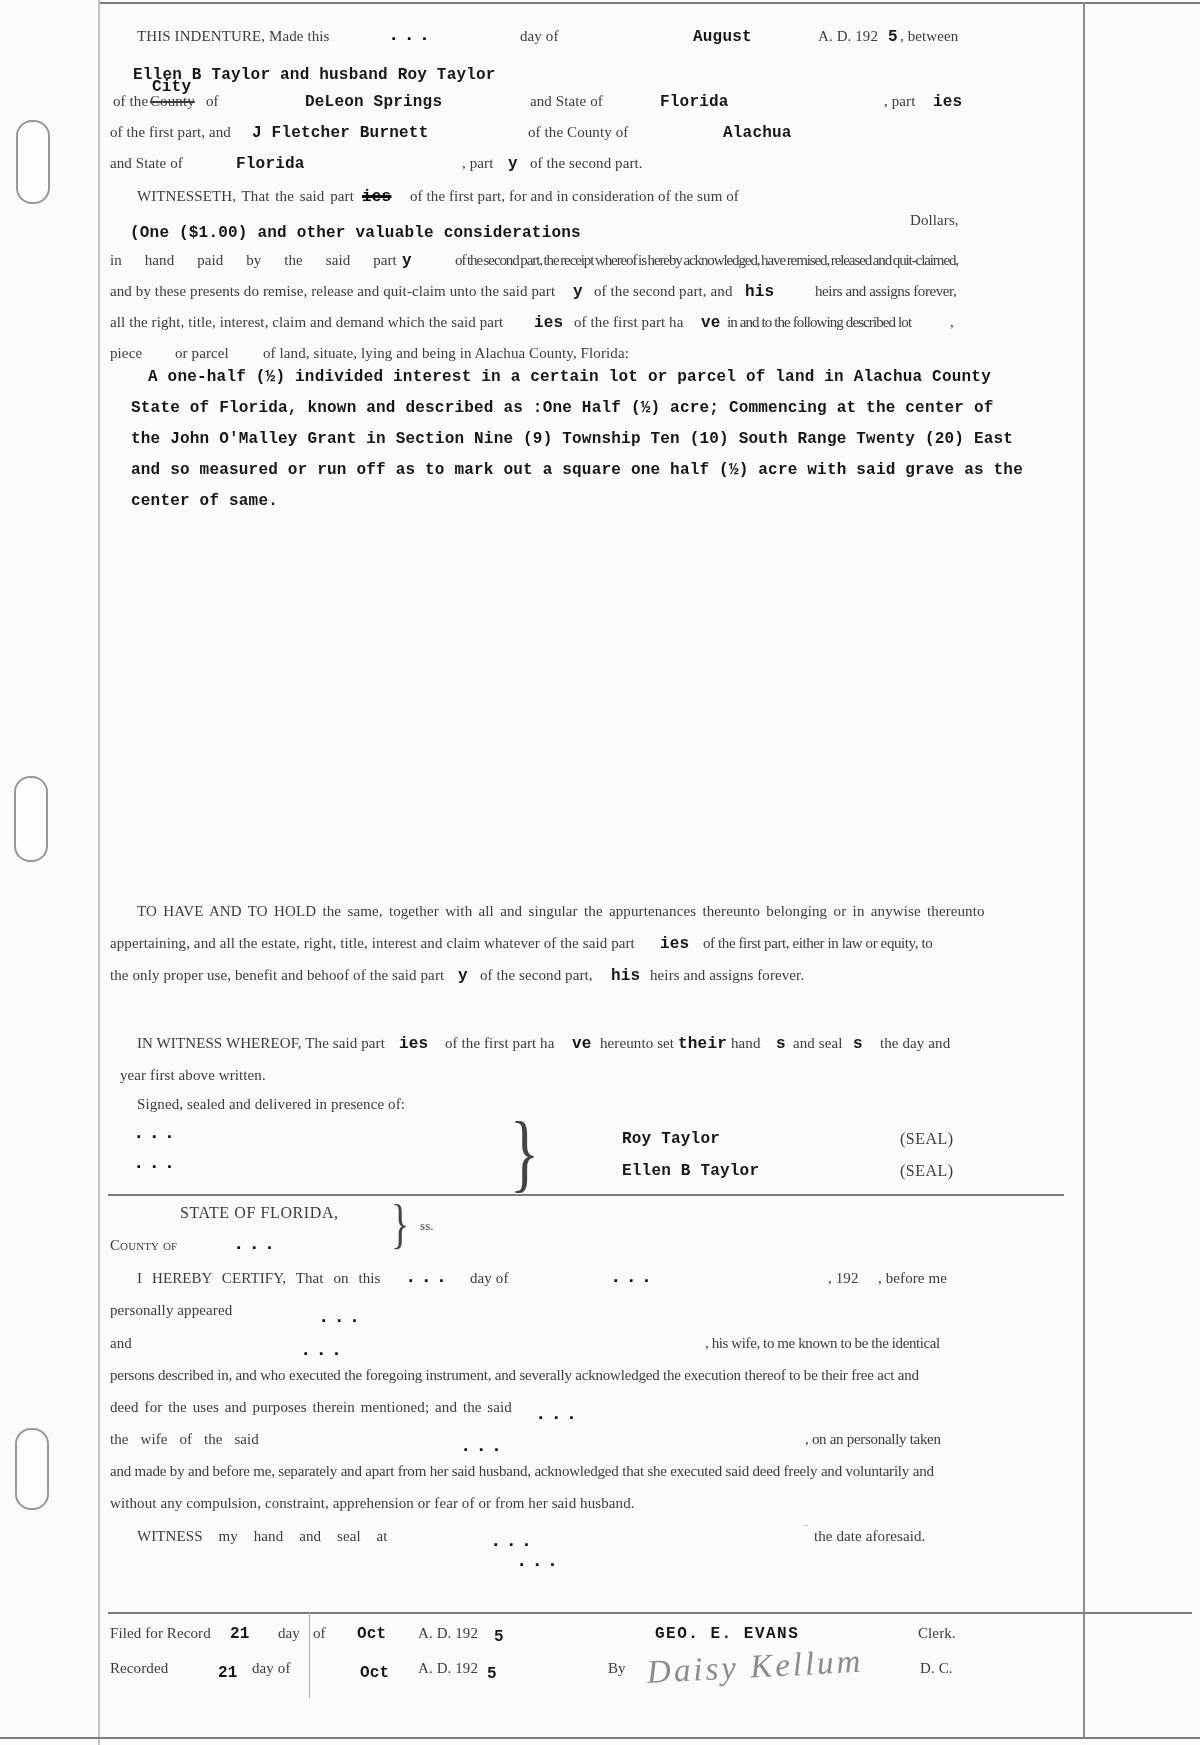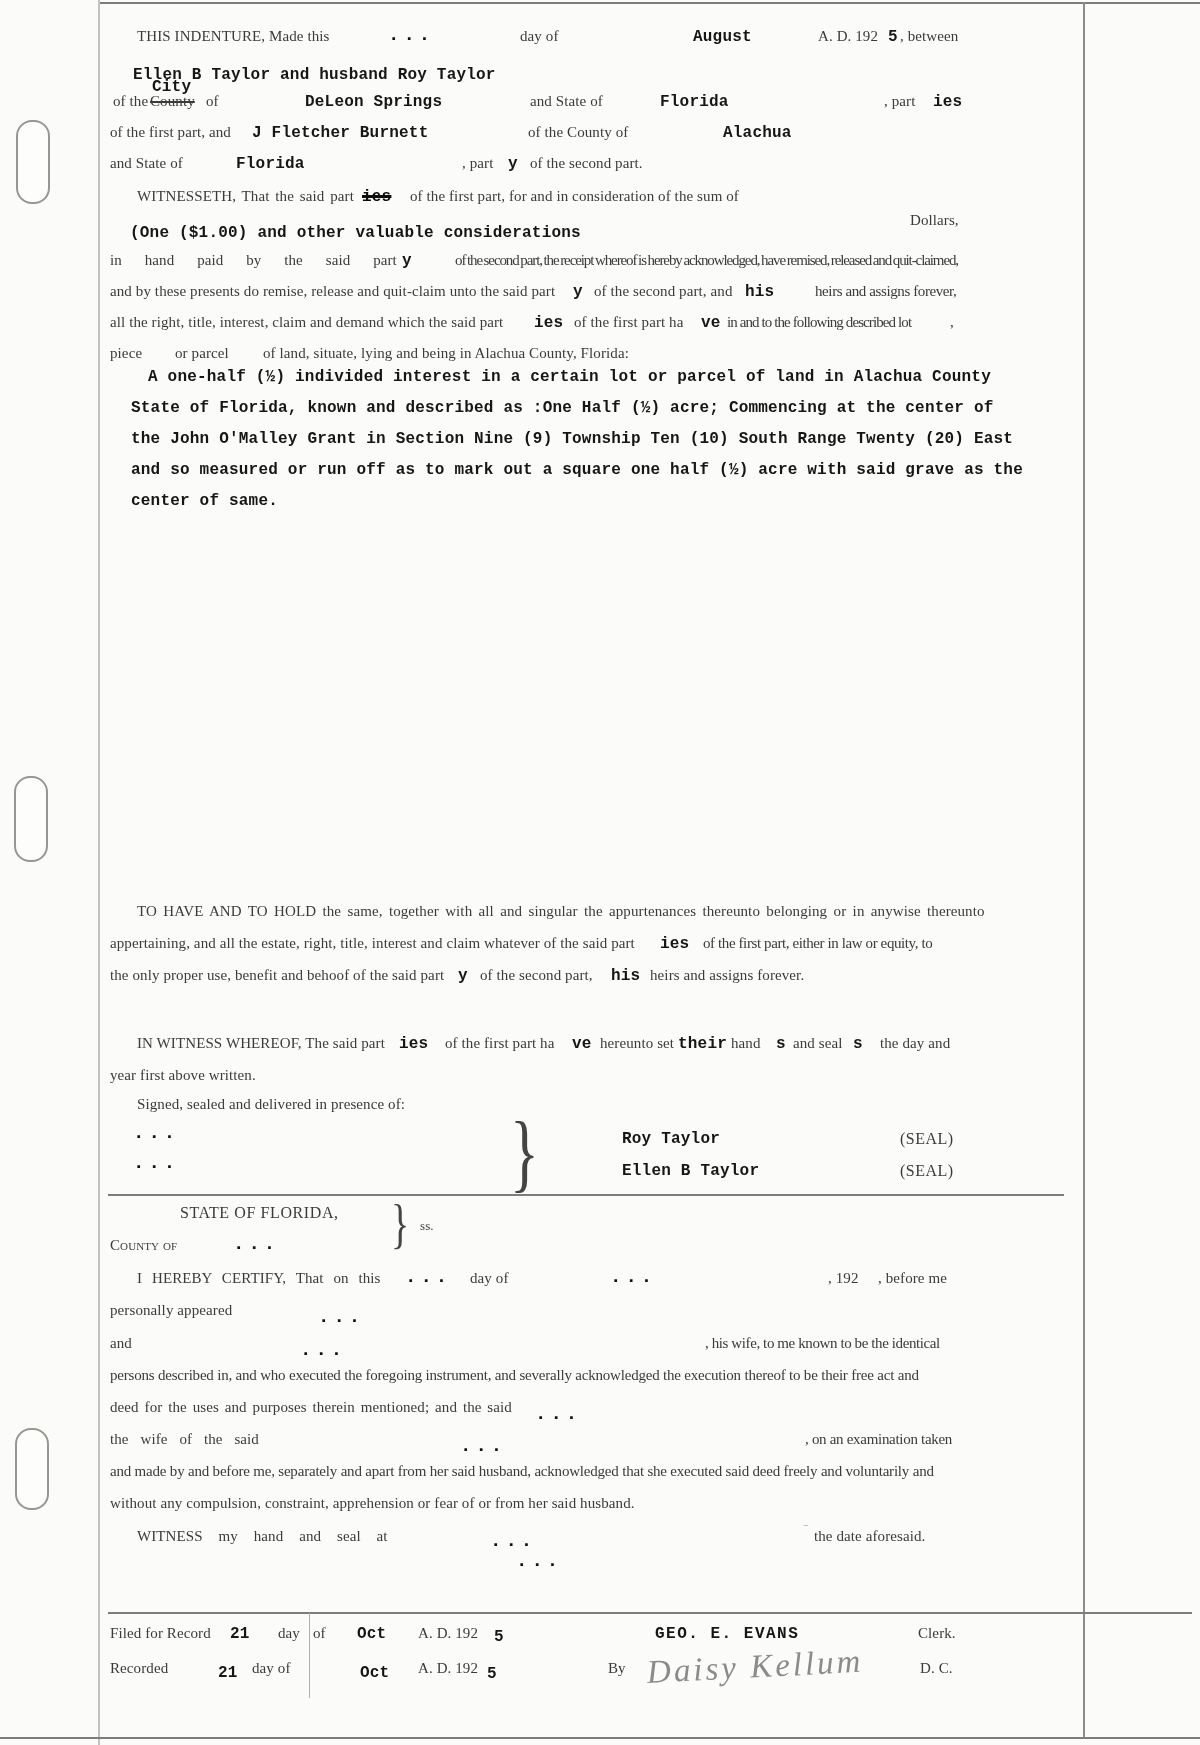--- a/index.html
+++ b/index.html
@@ -156,21 +156,21 @@
     <span class="run t" style="left:572px;">ve</span>
     <span class="run p" style="left:600px;">hereunto set</span>
     <span class="run t" style="left:678px;">their</span>
     <span class="run p" style="left:731px;">hand</span>
     <span class="run t" style="left:776px;">s</span>
     <span class="run p" style="left:793px;">and seal</span>
     <span class="run t" style="left:853px;">s</span>
     <span class="run p" style="left:880px;">the day and</span>
   </div>
   <div class="ln" style="top:1067px;">
-    <span class="run p" style="left:110px;">year first above written.</span>
+    <span class="run p" style="left:120px;">year first above written.</span>
   </div>
   <div class="ln" style="top:1096px;">
     <span class="run p" style="left:137px;">Signed, sealed and delivered in presence of:</span>
   </div>
 
   <div class="ln" style="top:1128px;">
     <span class="run dots" style="left:133px;">...</span>
   </div>
   <div class="ln" style="top:1158px;">
     <span class="run dots" style="left:133px;">...</span>
@@ -218,21 +218,21 @@
   <div class="ln" style="top:1367px;">
     <span class="run p" style="left:110px;letter-spacing:-.2px;">persons described in, and who executed the foregoing instrument, and severally acknowledged the execution thereof to be their free act and</span>
   </div>
   <div class="ln" style="top:1399px;">
     <span class="run p" style="left:110px;word-spacing:2px;">deed for the uses and purposes therein mentioned; and the said</span>
     <span class="run dots" style="left:535px;top:10px;">...</span>
   </div>
   <div class="ln" style="top:1431px;">
     <span class="run p" style="left:110px;word-spacing:8px;">the wife of the said</span>
     <span class="run dots" style="left:460px;top:10px;">...</span>
-    <span class="run p" style="left:805px;letter-spacing:-.3px;">, on an examination taken</span>
+    <span class="run p" style="left:805px;letter-spacing:-.3px;">, on an personally taken</span>
   </div>
   <div class="ln" style="top:1463px;">
     <span class="run p" style="left:110px;letter-spacing:-.2px;">and made by and before me, separately and apart from her said husband, acknowledged that she executed said deed freely and voluntarily and</span>
   </div>
   <div class="ln" style="top:1495px;">
     <span class="run p" style="left:110px;">without any compulsion, constraint, apprehension or fear of or from her said husband.</span>
   </div>
   <div class="ln" style="top:1528px;">
     <span class="run p" style="left:137px;word-spacing:12px;">WITNESS my hand and seal at</span>
     <span class="run dots" style="left:490px;top:8px;">...</span>

